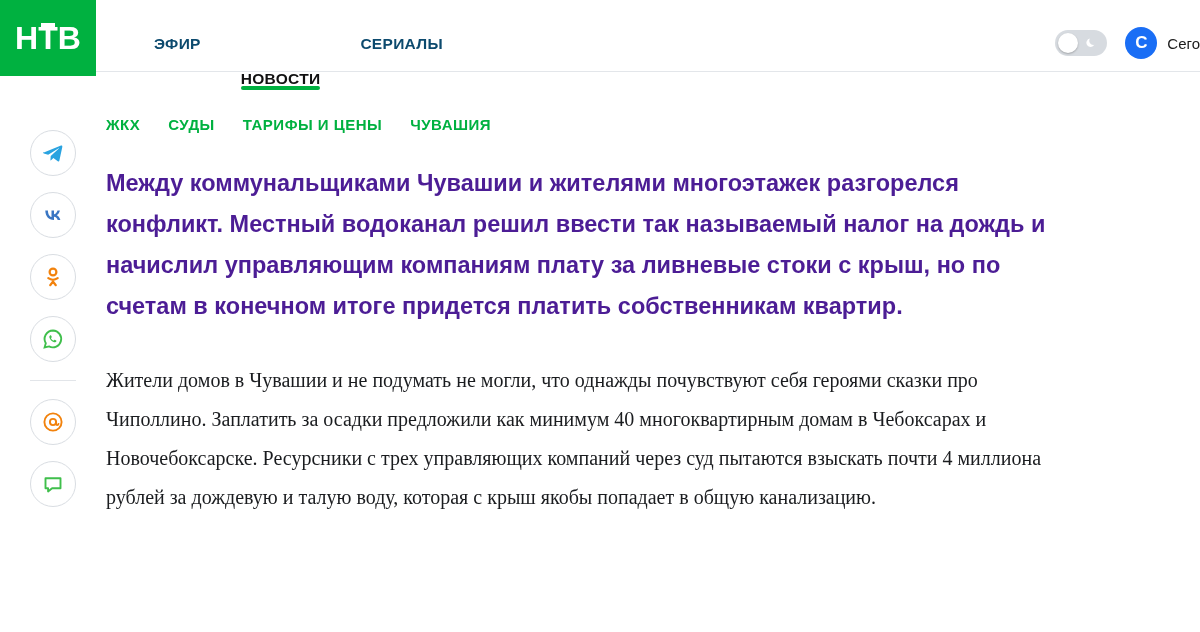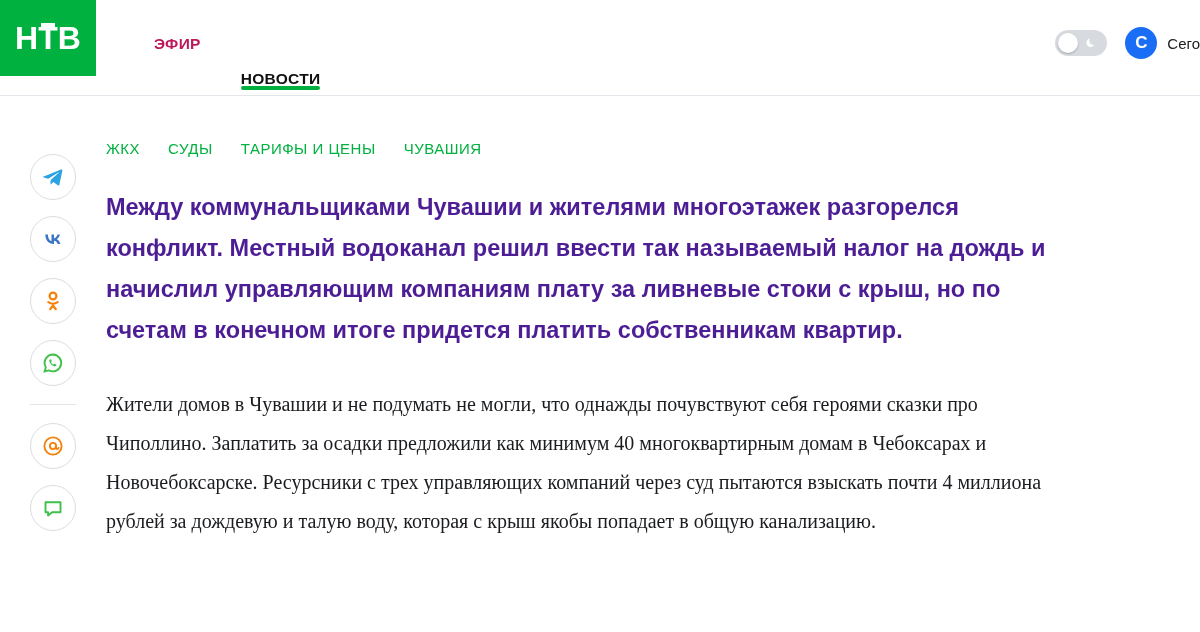--- a/index.html
+++ b/index.html
@@ -7,21 +7,21 @@
     margin: 0; padding: 0;
     width: 1200px; height: 632px;
     overflow: hidden;
     background: #ffffff;
     font-family: "Liberation Sans", sans-serif;
   }
 
   
   .header {
     position: relative;
-    height: 96px;
+    height: 72px;
     background: #ffffff;
     display: flex;
     align-items: flex-start;
     border-bottom: 1px solid #e3e6ea;
   }
   .logo {
     width: 96px;
     height: 76px;
     background: #00b140;
     display: flex;
@@ -41,21 +41,21 @@
   }
   .nav-item {
     position: relative;
     height: 96px;
     display: flex;
     align-items: center;
     padding: 0 20px;
     font-size: 15.5px;
     font-weight: 700;
     letter-spacing: 0.3px;
-    color: #be185d;
+    color: #0c4a6e;
     text-transform: uppercase;
     cursor: pointer;
     white-space: nowrap;
     padding-bottom: 8px;
   }
   .nav-item.active { color: #111; align-items: flex-end; }
   .nav-item.active::after {
     content: "";
     position: absolute;
     left: 20px; right: 20px;
@@ -162,21 +162,21 @@
 
   .tags {
     display: flex;
     gap: 28px;
     align-items: center;
     margin-bottom: 30px;
   }
   .tag {
     color: #00b140;
     font-size: 15px;
-    font-weight: 400;
+    font-weight: 700;
     letter-spacing: .5px;
     text-transform: uppercase;
     cursor: pointer;
     white-space: nowrap;
   }
 
   .lead {
     font-family: Liberation Sans, sans-serif;
     font-size: 23.5px;
     line-height: 41px;
@@ -207,20 +207,23 @@
     </svg>
   </div>
 
   <nav class="nav">
     <div class="nav-item">
       <span>ЭФИР</span>
     </div>
     <div class="nav-item active">
       <span>НОВОСТИ</span>
     </div>
+    <div class="nav-item">
+      <span>СЕРИАЛЫ</span>
+    </div>
   </nav>
 
   <div class="header-right">
     <div class="theme-toggle">
       <div class="knob"></div>
       <svg class="moon" viewBox="0 0 16 16" aria-hidden="true">
         <path d="M11.5 10.8A5 5 0 0 1 6.1 3.2a5.2 5.2 0 1 0 5.4 7.6z" fill="#ffffff"></path>
       </svg>
     </div>
     <div class="user-chip">

